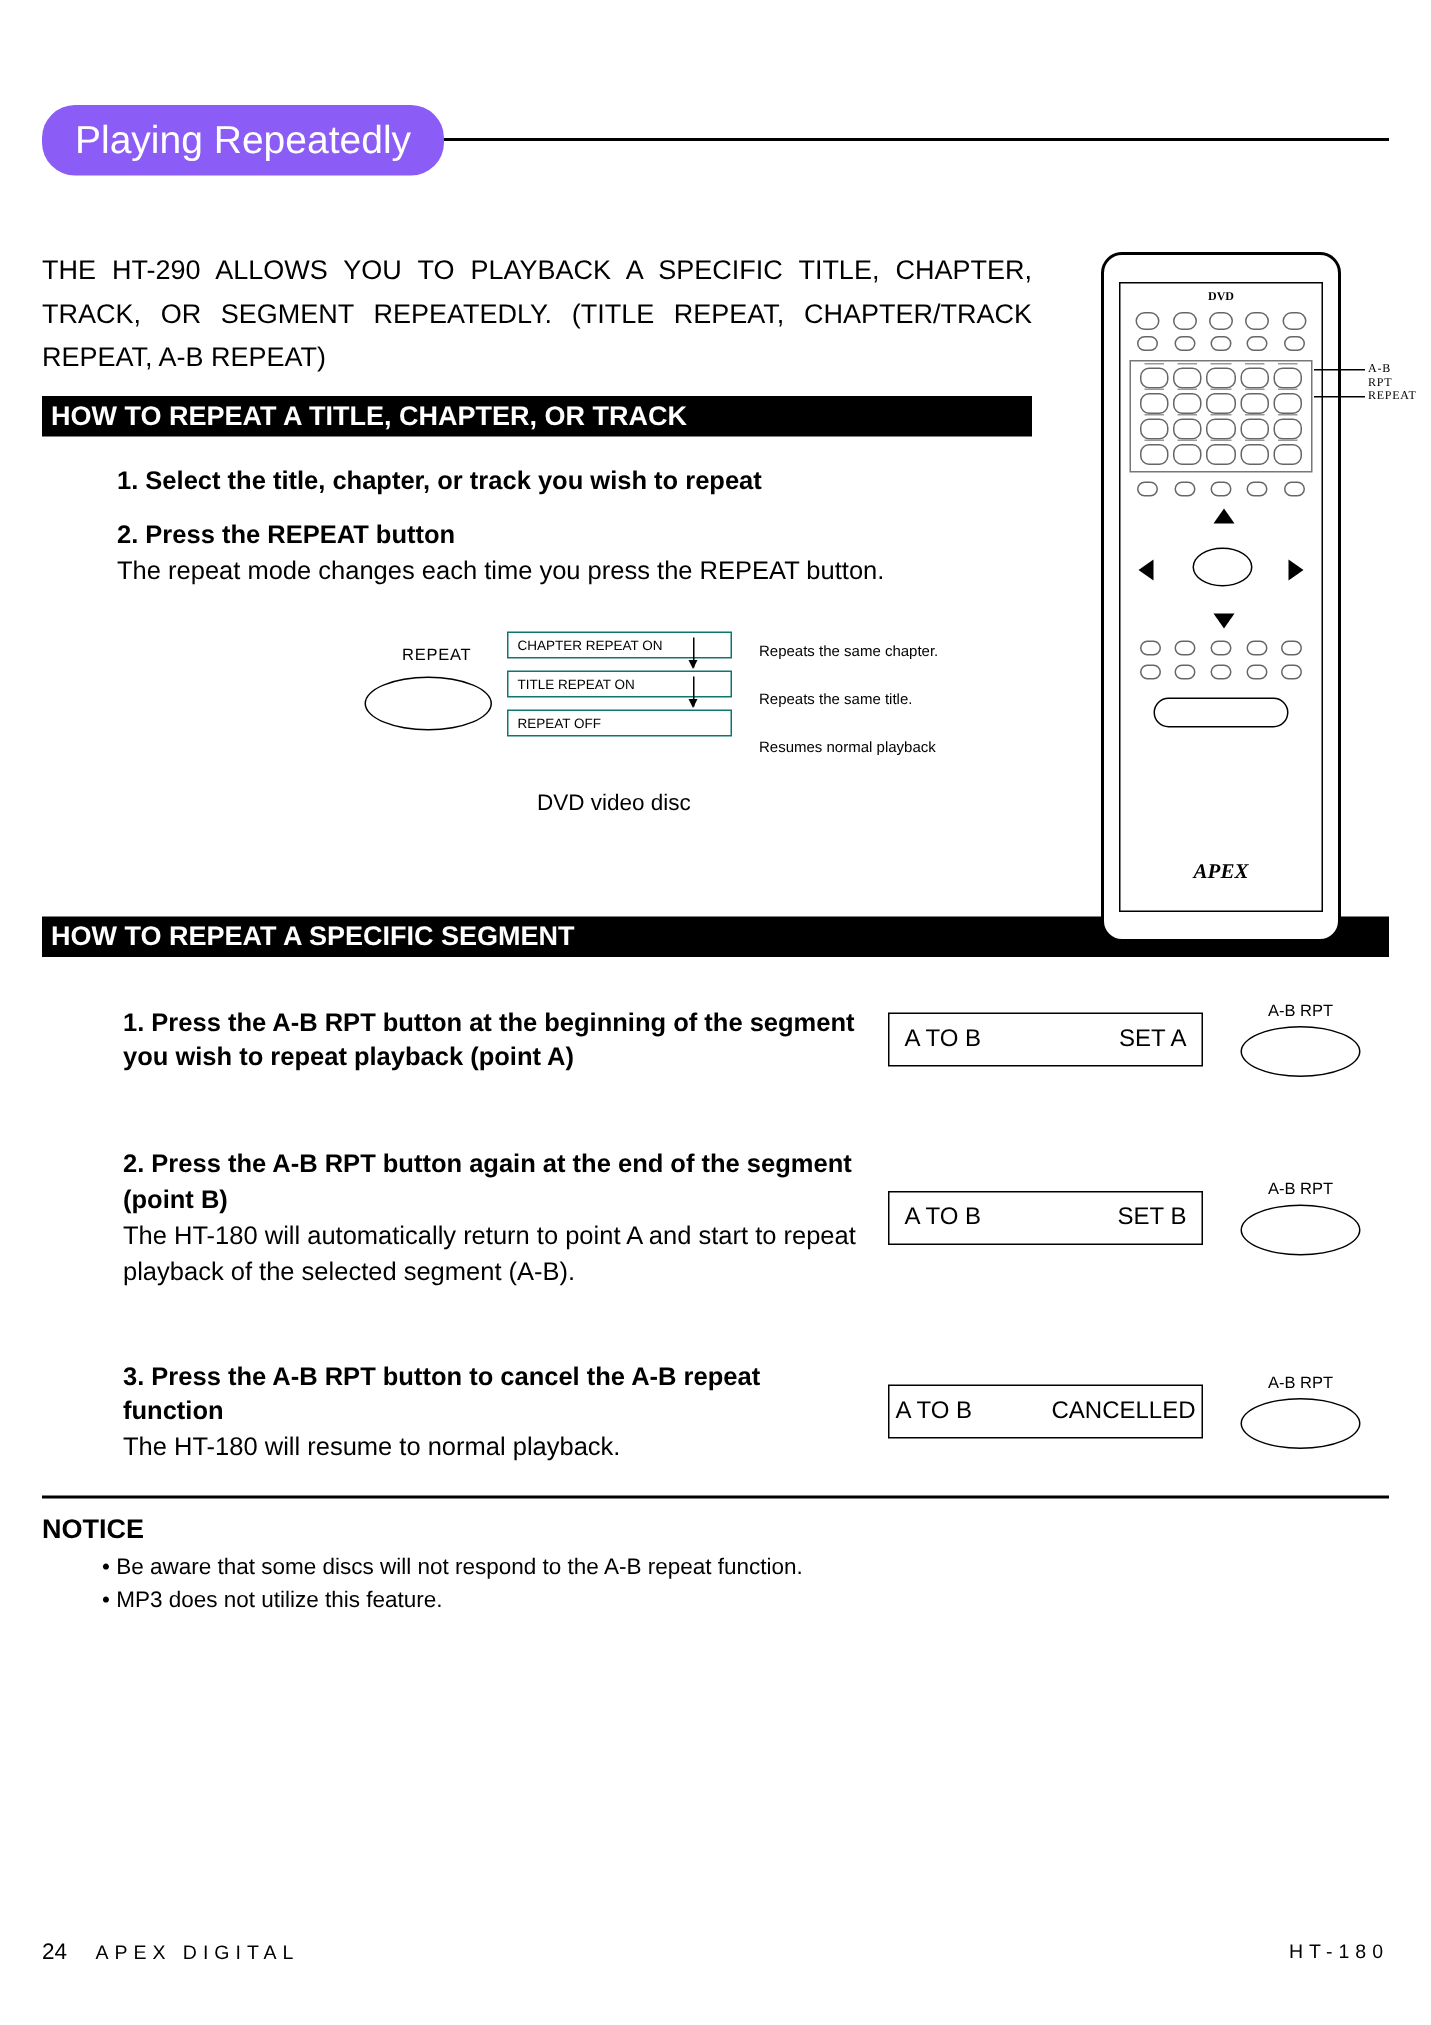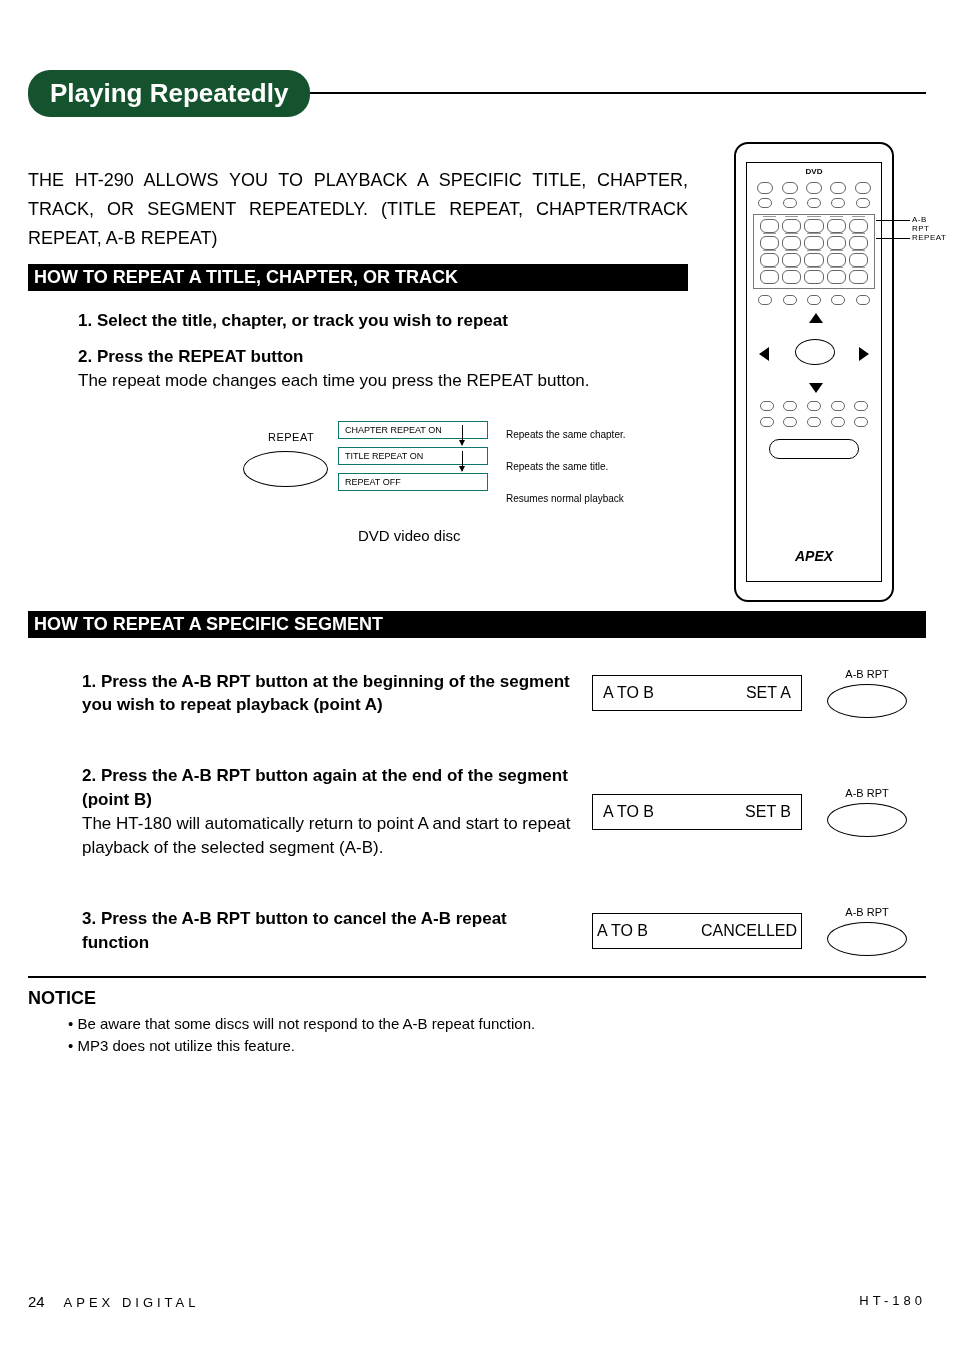--- a/index.html
+++ b/index.html
@@ -25,24 +25,24 @@
     position: absolute;
     left: 0; right: 0;
     top: 22px;
     height: 2px;
     background: #000;
   }
   .title-pill {
     position: absolute;
     left: 0;
     top: 0;
-    background: #14532d;
+    background: #8b5cf6;
     color: #fff;
     font-size: 26px;
-    font-weight: bold;
+    font-weight: normal;
     padding: 8px 22px;
     border-radius: 22px;
   }
   .intro {
     font-size: 18px;
     line-height: 1.6;
     width: 660px;
     text-align: justify;
     margin-bottom: 12px;
   }
@@ -120,22 +120,23 @@
   .dvd-caption {
     position: absolute;
     left: 330px;
     top: 106px;
     font-size: 15px;
   }
   
   .remote-wrap {
     position: absolute;
     right: 30px;
-    top: 142px;
+    top: 168px;
     width: 190px;
+    font-family: Liberation Serif, serif;
   }
   .remote {
     width: 160px;
     height: 460px;
     border: 2px solid #000;
     border-radius: 14px;
     position: relative;
     background: #fff;
   }
   .remote-inner {
@@ -402,20 +403,21 @@
       </div>
       <div class="ab-btn-col">
         <div class="ab-btn-label">A-B RPT</div>
         <div class="ab-oval"></div>
       </div>
     </div>
 
     <div class="ab-step" style="margin-bottom:20px">
       <div class="ab-text">
         <div class="ab-bold">3. Press the A-B RPT button to cancel the A-B repeat function</div>
+        <div class="ab-body">The HT-180 will resume to normal playback.</div>
       </div>
       <div class="ab-display" style="padding:8px 4px">
         <span>A TO B</span>
         <span>CANCELLED</span>
       </div>
       <div class="ab-btn-col">
         <div class="ab-btn-label">A-B RPT</div>
         <div class="ab-oval"></div>
       </div>
     </div>

